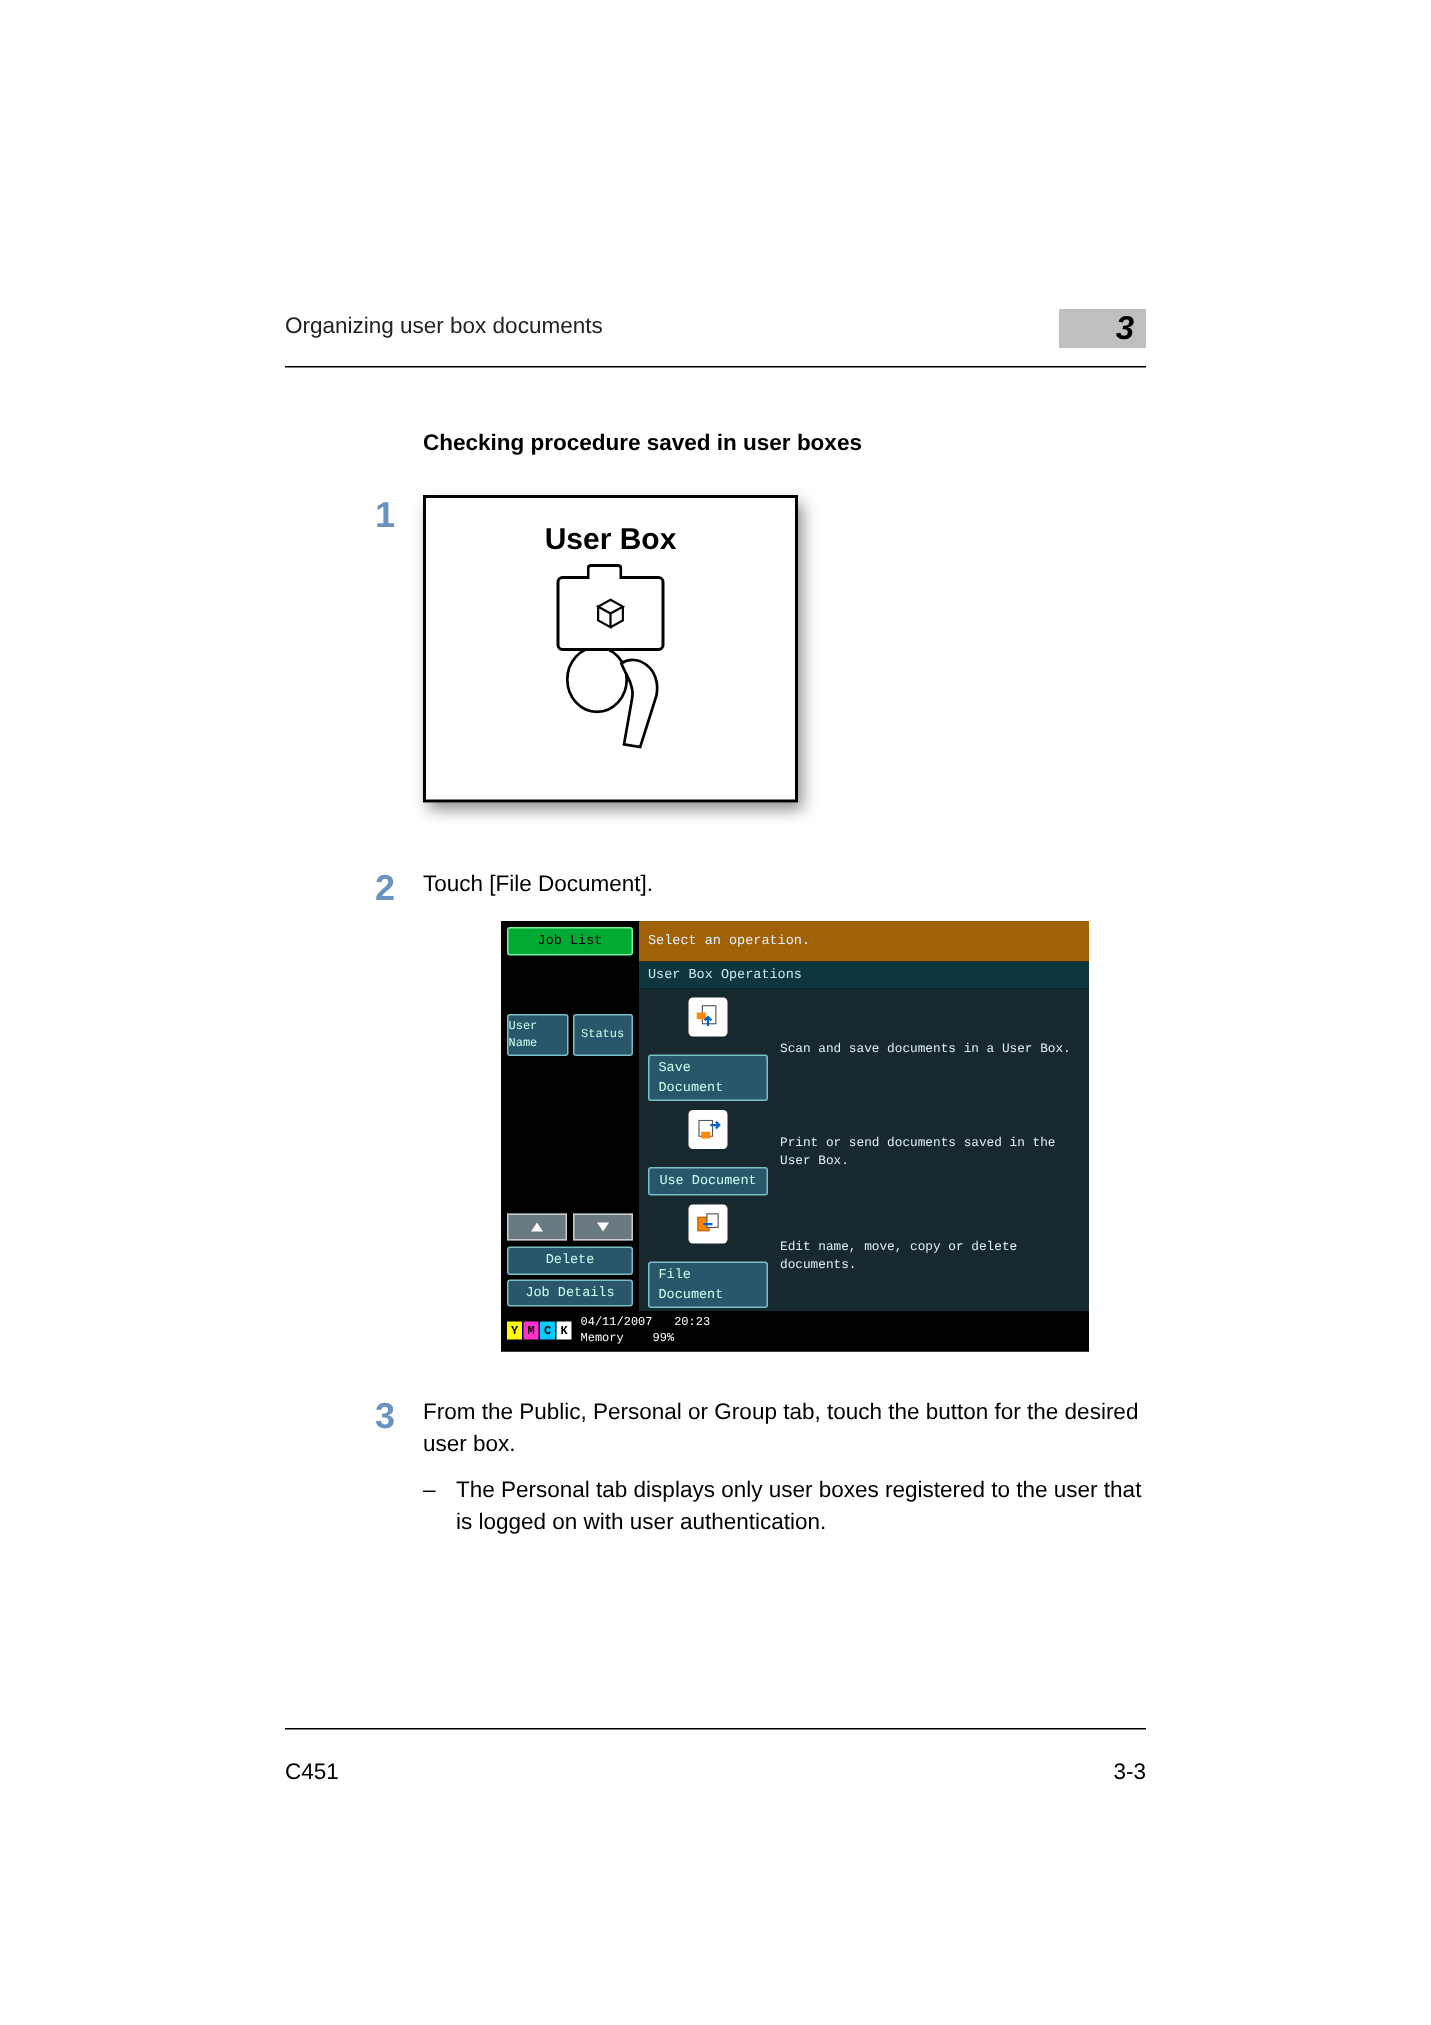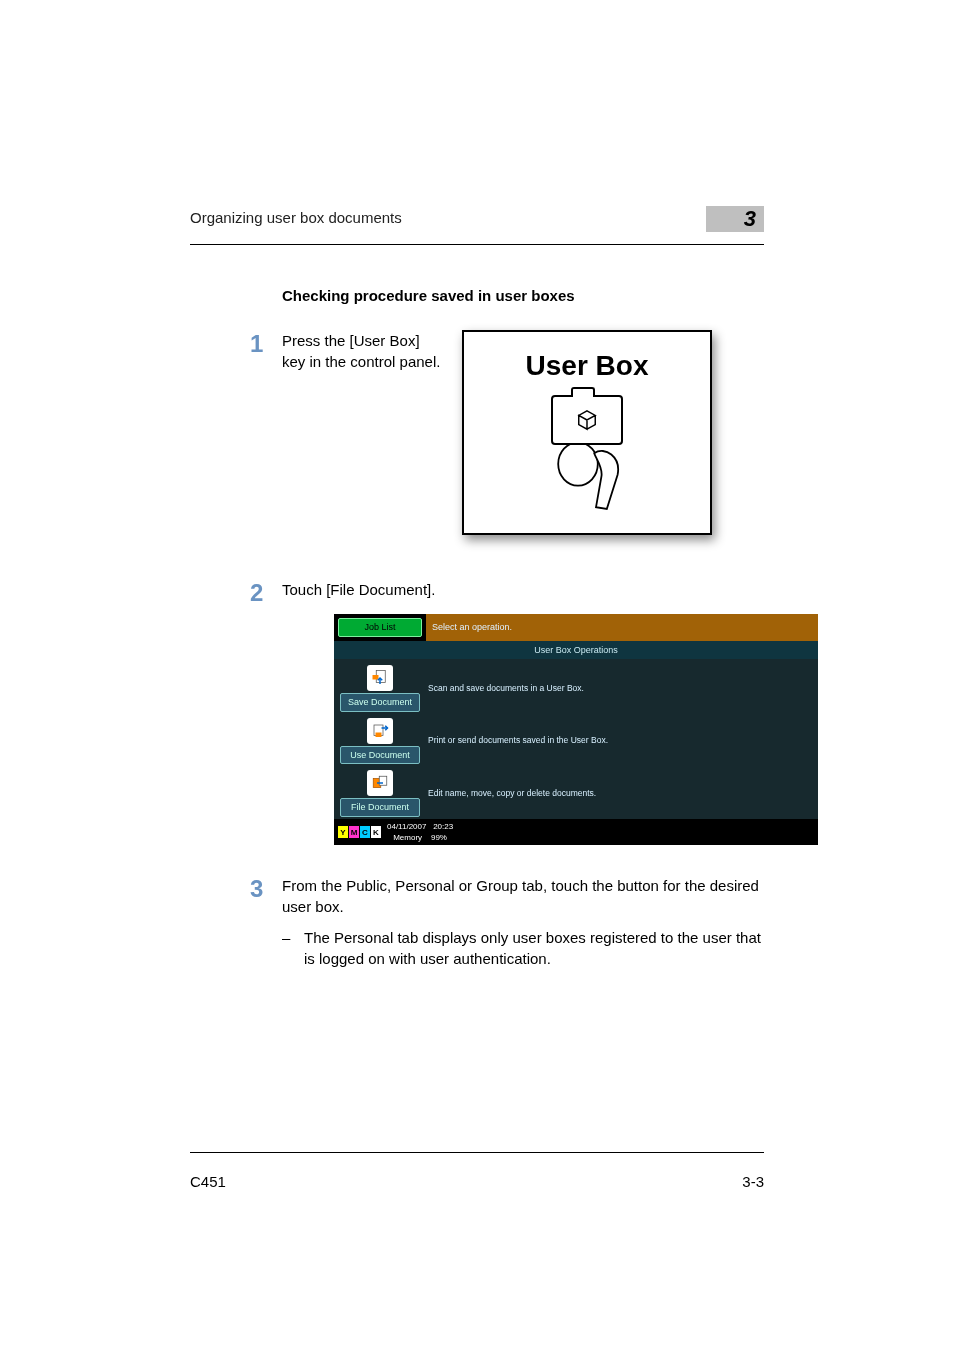--- a/index.html
+++ b/index.html
@@ -98,21 +98,21 @@
     box-shadow: 3px 5px 10px rgba(0,0,0,0.45);
     position: relative;
     background: #fff;
     box-sizing: border-box;
     padding-top: 14px;
     text-align: center;
   }
   .ub-title {
     font-family: Arial, Helvetica, sans-serif;
     font-weight: bold;
-    font-size: 28px;
+    font-size: 20px;
     color: #000;
   }
   .ub-keycap {
     width: 68px;
     height: 46px;
     border: 2px solid #000;
     border-radius: 4px;
     margin: 10px auto 0 auto;
     position: relative;
     background: #fff;
@@ -136,28 +136,27 @@
     width: 22px;
     height: 22px;
   }
   .ub-finger {
     width: 90px;
     height: 90px;
     margin: -8px auto 0 auto;
   }
   
   .touchscreen {
-    width: 484px;
+    width: 392px;
     margin: 14px 0 0 52px;
     background: #000;
     box-sizing: border-box;
-    font-family: Liberation Sans, sans-serif;
+    font-family: Liberation Mono, monospace;
     font-size: 9px;
     color: #fff;
-    text-align: center;
   }
   .ts-row { display: flex; }
   .ts-left {
     width: 92px;
     flex: 0 0 92px;
     box-sizing: border-box;
     display: flex;
     flex-direction: column;
   }
   .ts-right {
@@ -213,21 +212,21 @@
     gap: 6px;
     flex:1;
   }
   .ts-op { display:flex; align-items:center; gap:8px; }
   .ts-opicon {
     width:26px; height:26px; background:#fff; border-radius:3px;
     display:flex; align-items:center; justify-content:center;
   }
   .ts-opbtn {
     width: 80px;
-    margin-top:2px;
+    margin-top:12px;
   }
   .ts-opcol { display:flex; flex-direction:column; align-items:center; }
   .ts-opdesc { font-size:8.5px; color:#d8f0ff; }
   .ts-footer {
     display:flex; align-items:center; background:#000; padding:2px 4px;
     font-size:8px; gap:6px;
   }
   .toner { display:flex; gap:1px; }
   .toner span { width:10px; height:12px; display:inline-flex; align-items:center; justify-content:center; font-size:8px; font-weight:bold; color:#000; }
   .toner .y{background:#ff0;} .toner .m{background:#f3c;} .toner .c{background:#0cf;} .toner .k{background:#fff;}
@@ -261,21 +260,20 @@
       <div class="chapter-badge">3</div>
     </div>
   </div>
 
   <div class="section-title">Checking procedure saved in user boxes</div>
 
   <div class="step">
     <div class="step-num">1</div>
     <div class="step-body">
       <div class="cols">
-        <div class="textcol">Press the [User Box] key in the control panel.</div>
         <div class="ub-figure">
           <div class="ub-title">User Box</div>
           <div class="ub-keycap">
             <svg class="ub-icon" viewBox="0 0 24 24">
               <path d="M12 2 L21 7 L12 12 L3 7 Z M3 7 L3 17 L12 22 L12 12 Z M21 7 L21 17 L12 22" fill="none" stroke="#000" stroke-width="1.6"></path>
             </svg>
           </div>
           <svg class="ub-finger" viewBox="0 0 100 100">
             <ellipse cx="40" cy="30" rx="22" ry="24" fill="none" stroke="#000" stroke-width="2"></ellipse>
             <path d="M58 18 C70 10, 88 22, 84 42 L72 80 L60 78 L66 44 C68 34,60 24,58 18 Z" fill="#fff" stroke="#000" stroke-width="2"></path>
@@ -291,20 +289,46 @@
       <div>Touch [File Document].</div>
 
       <div class="touchscreen">
         <div class="ts-toprow">
           <div style="width:92px; display:flex;">
             <div class="ts-btn green joblist" style="flex:1;">Job List</div>
           </div>
           <div class="ts-prompt">Select an operation.</div>
         </div>
         <div class="ts-row" style="min-height:170px;">
+          <div class="ts-left">
+            <div class="ts-leftspacer1"></div>
+            <div class="ts-statusrow">
+              <div class="ts-btn small">User Name</div>
+              <div class="ts-btn small">Status</div>
+            </div>
+            <div class="ts-leftspacer2"></div>
+            <div class="ts-arrowrow">
+              <div class="arrowbtn">
+                <svg width="10" height="8" viewBox="0 0 10 8">
+                    <path d="M5 1 L9 7 L1 7 Z" fill="#fff"></path>
+                  </svg>
+              </div>
+              <div class="arrowbtn">
+                <svg width="10" height="8" viewBox="0 0 10 8">
+                    <path d="M5 7 L9 1 L1 1 Z" fill="#fff"></path>
+                  </svg>
+              </div>
+            </div>
+            <div style="padding:0 4px 3px 4px;">
+              <div class="ts-btn" style="width:100%;">Delete</div>
+            </div>
+            <div style="padding:0 4px 3px 4px;">
+              <div class="ts-btn" style="width:100%;">Job Details</div>
+            </div>
+          </div>
           <div class="ts-right">
             <div class="ts-subhead">User Box Operations</div>
             <div class="ts-opsarea">
               <div class="ts-op">
                 <div class="ts-opcol">
                   <div class="ts-opicon">
                     <svg width="18" height="18" viewBox="0 0 24 24">
                         <rect x="7" y="2" width="12" height="16" fill="#fff" stroke="#555"></rect>
                         <path d="M2 8 L10 8 L10 14 L2 14 Z" fill="#f80"></path>
                         <path d="M12 20 L12 12" stroke="#06c" stroke-width="2"></path>

